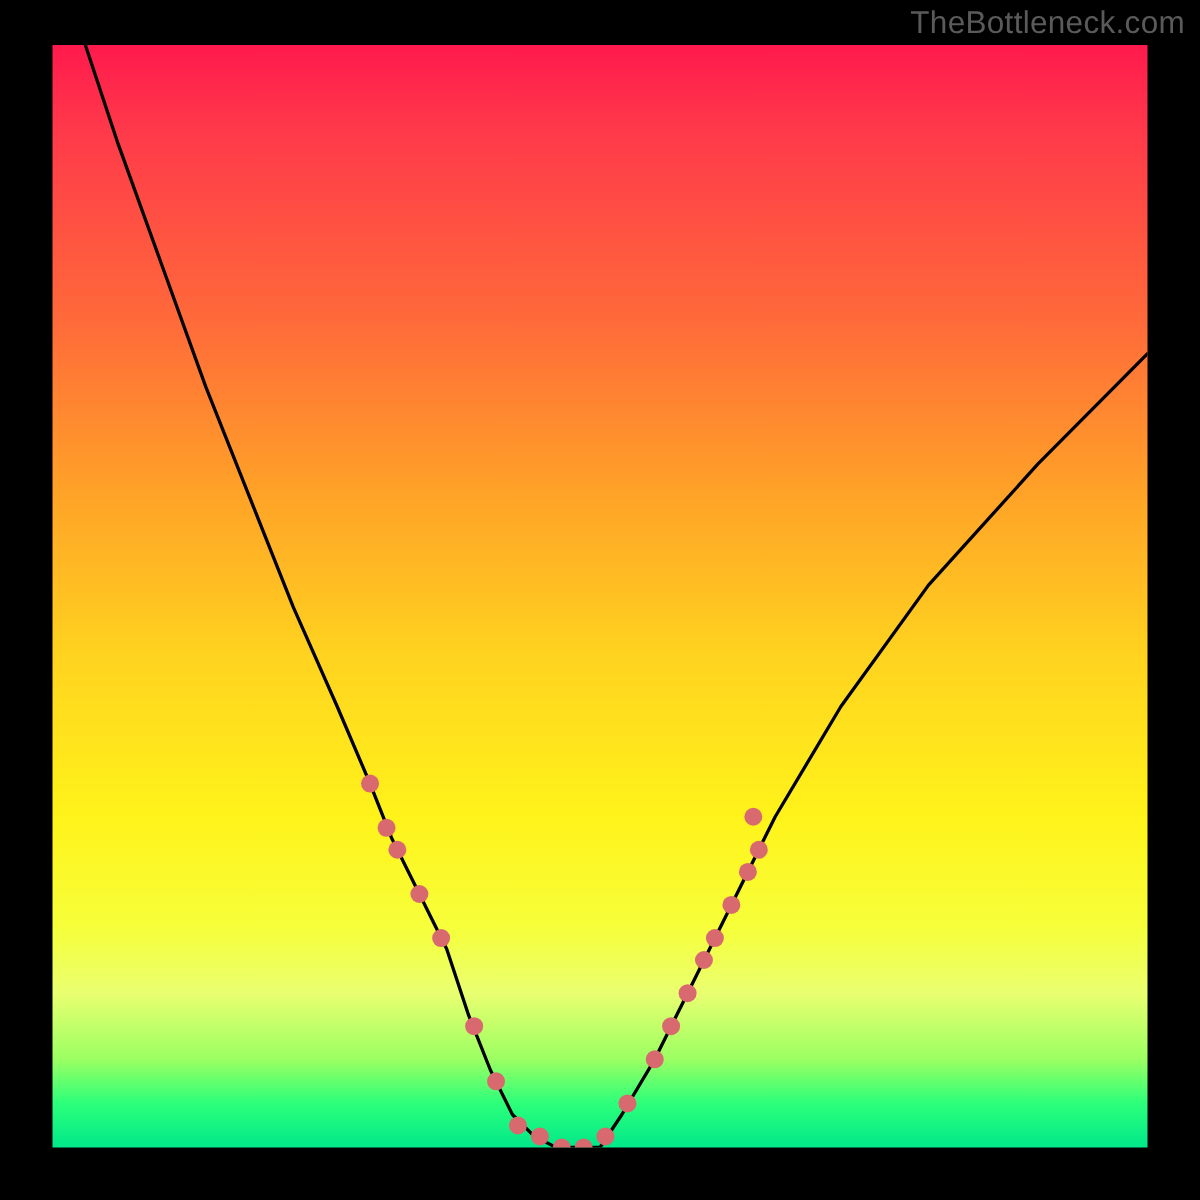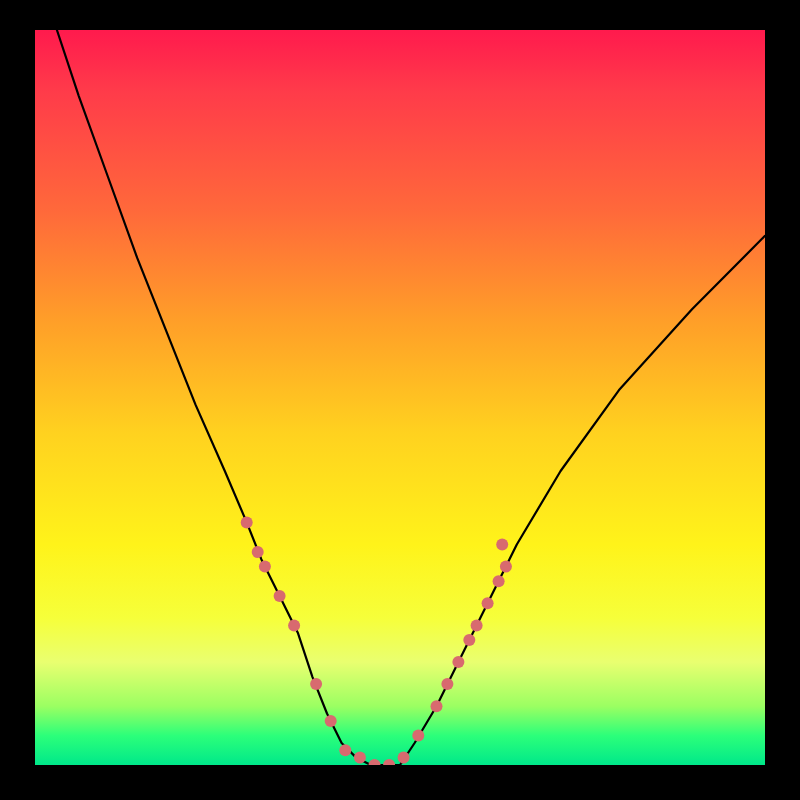--- a/index.html
+++ b/index.html
@@ -56,20 +56,21 @@
     top: 30px;
     width: 730px;
     height: 735px;
     z-index: 5;
   }
 </style>
 </head>
 <body>
 
 <div class="frame">
+  <div class="watermark">TheBottleneck.com</div>
 
   <div class="plot-area"></div>
 
   <svg class="chart" viewBox="0 0 730 735" preserveAspectRatio="none">
     <path id="curve-path" fill="none" stroke="#000000" stroke-width="2.2" stroke-linecap="round" stroke-linejoin="round" d="M21.9 0.0 L43.8 66.1 L73.0 147.0 L102.2 227.9 L131.4 301.4 L160.6 374.9 L189.8 441.0 L211.7 492.4 L226.3 529.2 L244.6 566.0 L262.8 602.7 L277.4 646.8 L292.0 683.5 L306.6 713.0 L321.2 727.6 L335.8 735.0 L350.4 735.0 L365.0 735.0 L379.6 713.0 L401.5 676.2 L423.4 632.1 L452.6 573.3 L481.8 514.5 L525.6 441.0 L584.0 360.1 L657.0 279.3 L730.0 205.8"></path>
     <g id="marker-layer">
         <circle cx="211.7" cy="492.4" r="6" fill="#d86a6f"></circle>
         <circle cx="222.7" cy="521.9" r="6" fill="#d86a6f"></circle>
         <circle cx="229.9" cy="536.5" r="6" fill="#d86a6f"></circle>
         <circle cx="244.6" cy="566.0" r="6" fill="#d86a6f"></circle>

